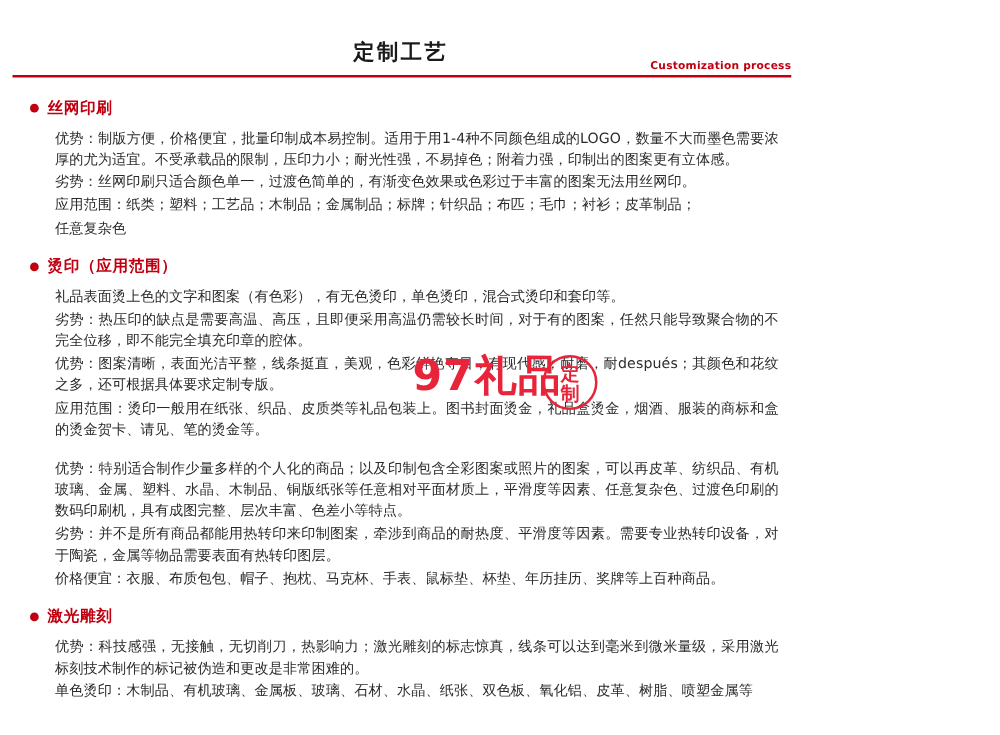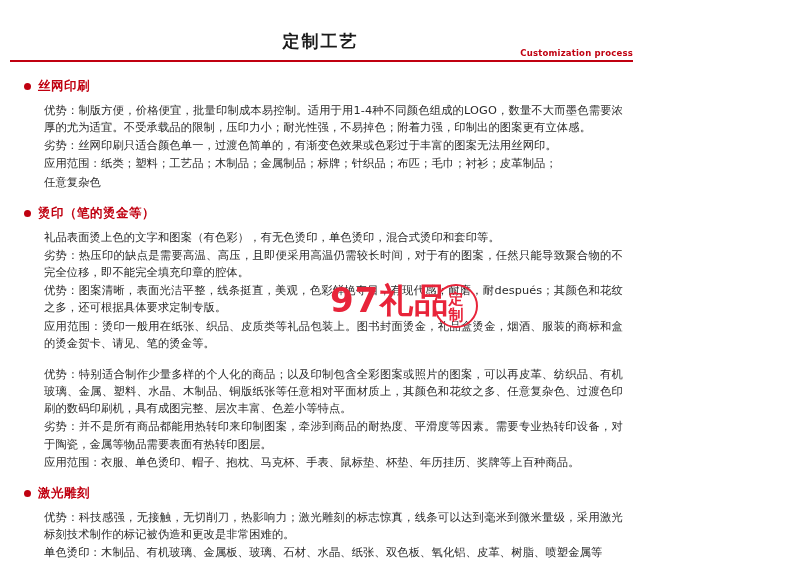--- a/index.html
+++ b/index.html
@@ -145,35 +145,35 @@
         <p class="para">优势：制版方便，价格便宜，批量印制成本易控制。适用于用1-4种不同颜色组成的LOGO，数量不大而墨色需要浓厚的尤为适宜。不受承载品的限制，压印力小；耐光性强，不易掉色；附着力强，印制出的图案更有立体感。</p>
         <p class="para">劣势：丝网印刷只适合颜色单一，过渡色简单的，有渐变色效果或色彩过于丰富的图案无法用丝网印。</p>
         <p class="para">应用范围：纸类；塑料；工艺品；木制品；金属制品；标牌；针织品；布匹；毛巾；衬衫；皮革制品；</p>
         <p class="para">任意复杂色</p>
       </div>
     </div>
 
     <div class="section">
       <div class="sec-head">
         <span class="bullet"></span>
-        <span class="sec-title">烫印（笔的烫金等）</span>
+        <span class="sec-title">烫印（应用范围）</span>
       </div>
       <div class="sec-body">
         <p class="para">礼品表面烫上色的文字和图案（有色彩），有无色烫印，单色烫印，混合式烫印和套印等。</p>
         <p class="para">劣势：热压印的缺点是需要高温、高压，且即便采用高温仍需较长时间，对于有的图案，任然只能导致聚合物的不完全位移，即不能完全填充印章的腔体。</p>
         <p class="para">优势：图案清晰，表面光洁平整，线条挺直，美观，色彩鲜艳夺目，有现代感；耐磨，耐después；其颜色和花纹之多，还可根据具体要求定制专版。</p>
         <p class="para">应用范围：烫印一般用在纸张、织品、皮质类等礼品包装上。图书封面烫金，礼品盒烫金，烟酒、服装的商标和盒的烫金贺卡、请见、笔的烫金等。</p>
       </div>
     </div>
 
     <div class="section">
       <div class="sec-body">
-        <p class="para">优势：特别适合制作少量多样的个人化的商品；以及印制包含全彩图案或照片的图案，可以再皮革、纺织品、有机玻璃、金属、塑料、水晶、木制品、铜版纸张等任意相对平面材质上，其颜色和花纹之多、任意复杂色、过渡色印刷的数码印刷机，具有成图完整、层次丰富、色差小等特点。</p>
+        <p class="para">优势：特别适合制作少量多样的个人化的商品；以及印制包含全彩图案或照片的图案，可以再皮革、纺织品、有机玻璃、金属、塑料、水晶、木制品、铜版纸张等任意相对平面材质上，平滑度等因素、任意复杂色、过渡色印刷的数码印刷机，具有成图完整、层次丰富、色差小等特点。</p>
         <p class="para">劣势：并不是所有商品都能用热转印来印制图案，牵涉到商品的耐热度、平滑度等因素。需要专业热转印设备，对于陶瓷，金属等物品需要表面有热转印图层。</p>
-        <p class="para">应用范围：衣服、单色烫印、帽子、抱枕、马克杯、手表、鼠标垫、杯垫、年历挂历、奖牌等上百种商品。</p>
+        <p class="para">价格便宜：衣服、布质包包、帽子、抱枕、马克杯、手表、鼠标垫、杯垫、年历挂历、奖牌等上百种商品。</p>
       </div>
     </div>
 
     <div class="section">
       <div class="sec-head">
         <span class="bullet"></span>
         <span class="sec-title">激光雕刻</span>
       </div>
       <div class="sec-body">
         <p class="para">优势：科技感强，无接触，无切削刀，热影响力；激光雕刻的标志惊真，线条可以达到毫米到微米量级，采用激光标刻技术制作的标记被伪造和更改是非常困难的。</p>

